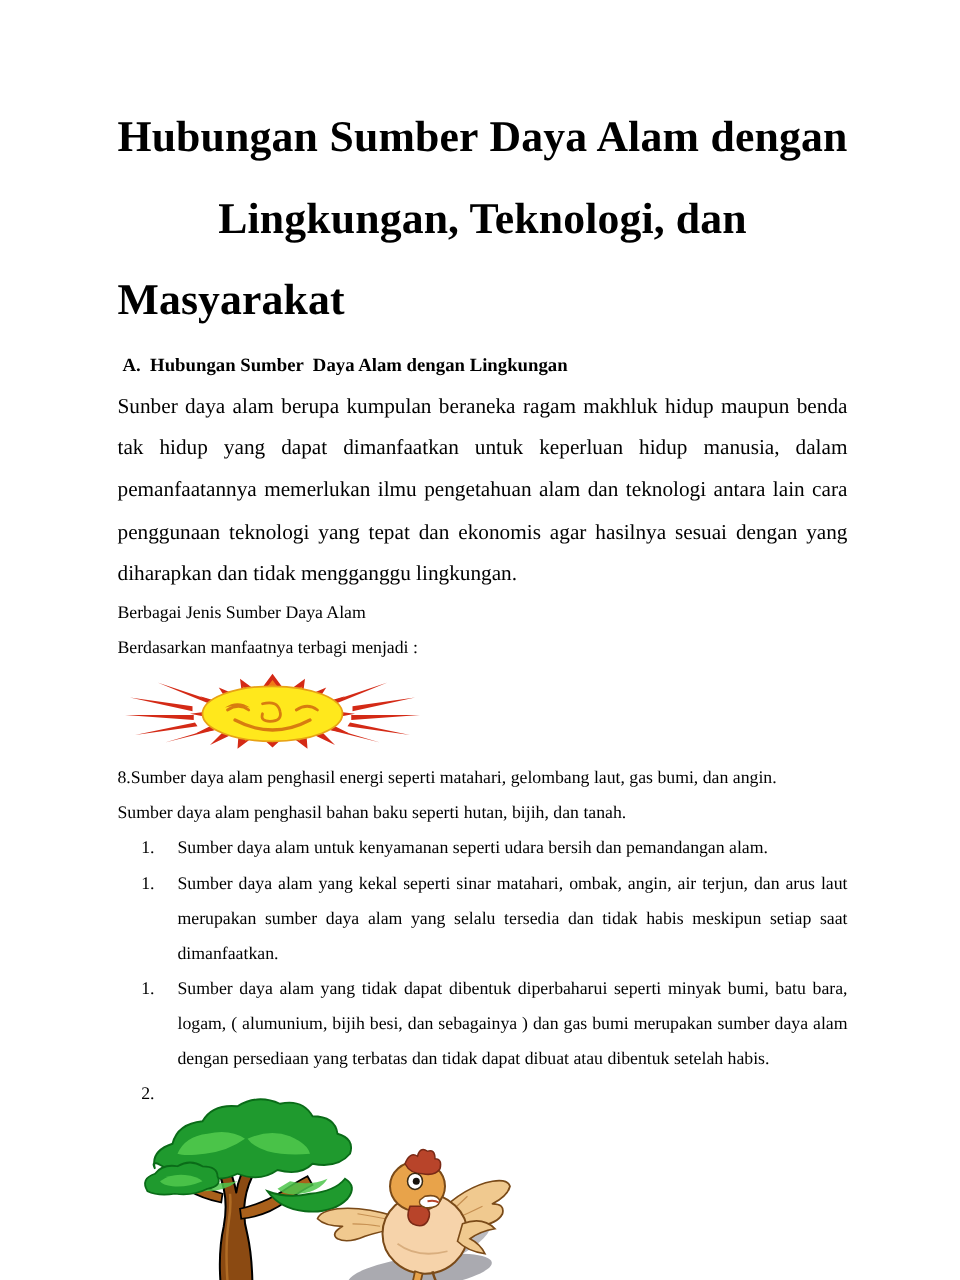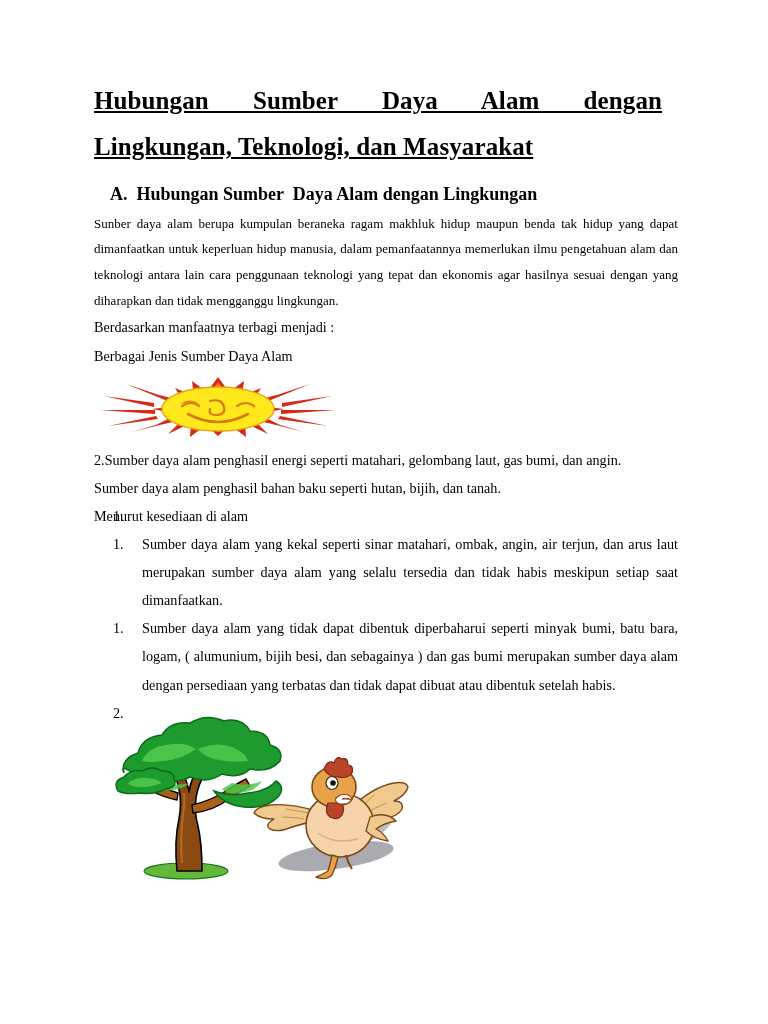--- a/index.html
+++ b/index.html
@@ -25,47 +25,46 @@
   }
   .content {
     position: absolute;
     left: 94px;
     top: 78px;
     width: 584px;
   }
 
   
   .doc-title {
-    font-size: 25px;
+    font-size: 35px;
     font-weight: bold;
     line-height: 1.85;
     text-align: justify;
     text-align-last: justify;
-    margin: 0 16px 0 0;
+    margin: 0 0 0 0;
     letter-spacing: 0.1px;
-    text-decoration: underline;
   }
   .doc-title .line2 {
     display: block;
-    text-align: right;
+    text-align: center;
     text-align-last: left;
   }
 
   
   .section-heading {
-    font-size: 18px;
+    font-size: 15px;
     font-weight: bold;
-    margin: 10px 0 0 16px;
+    margin: 10px 0 0 4px;
     line-height: 1.5;
     white-space: pre;
   }
 
   
   .para {
-    font-size: 13px;
+    font-size: 17px;
     line-height: 1.98;
     text-align: justify;
     margin: 3px 0 0 0;
   }
   .para-tight {
     font-size: 14.2px;
     line-height: 1.98;
     margin: 0;
     text-align: left;
   }
@@ -118,22 +117,22 @@
 
     <h1 class="doc-title">
       <span>Hubungan Sumber Daya Alam dengan</span>
       <span class="line2">Lingkungan, Teknologi, dan Masyarakat</span>
     </h1>
 
     <div class="section-heading">A.  Hubungan Sumber  Daya Alam dengan Lingkungan</div>
 
     <p class="para">Sunber daya alam berupa kumpulan beraneka ragam makhluk hidup maupun benda tak hidup yang dapat dimanfaatkan untuk keperluan hidup manusia, dalam pemanfaatannya memerlukan ilmu pengetahuan alam dan teknologi antara lain cara penggunaan teknologi yang tepat dan ekonomis agar hasilnya sesuai dengan yang diharapkan dan tidak mengganggu lingkungan.</p>
 
+    <p class="para-tight">Berbagai Jenis Sumber Daya Alam</p>
     <p class="para-tight">Berdasarkan manfaatnya terbagi menjadi :</p>
-    <p class="para-tight">Berbagai Jenis Sumber Daya Alam</p>
 
     <div class="art-sun">
       <svg width="240" height="62" viewBox="0 0 240 62" xmlns="http://www.w3.org/2000/svg">
 
         <g fill="#d42a16">
           <polygon points="120,1 131,16 146,5 144,20 163,12 154,26 178,19 162,30 186,33 160,38 182,49 156,44 170,58 147,47 148,61 132,49 120,60 108,49 92,61 93,47 70,58 84,44 58,49 80,38 54,33 78,30 62,19 86,26 77,12 96,20 94,5 109,16"></polygon>
         </g>
 
         <g fill="#d42a16">
           <polygon points="56,27 6,20 56,31"></polygon>
@@ -157,30 +156,30 @@
         <path d="M82 28 q10 -7 20 0 q-10 -3 -20 0 z" fill="#d87c10"></path>
         <path d="M84 30 q9 -6 17 0" stroke="#d87c10" stroke-width="2.2" fill="none" stroke-linecap="round"></path>
         <path d="M139 30 q9 -6 17 0" stroke="#d87c10" stroke-width="2.2" fill="none" stroke-linecap="round"></path>
 
         <path d="M112 25 q12 -3 14 6 q2 8 -8 8 q-8 0 -6 -6" stroke="#d87c10" stroke-width="2.2" fill="none" stroke-linecap="round"></path>
 
         <path d="M90 38 q30 16 60 0" stroke="#d87c10" stroke-width="2.6" fill="none" stroke-linecap="round"></path>
       </svg>
     </div>
 
-    <p class="para-tight">2.Sumber daya alam penghasil energi seperti matahari, gelombang laut, gas bumi, dan angin.</p>
+    <p class="para-tight">8.Sumber daya alam penghasil energi seperti matahari, gelombang laut, gas bumi, dan angin.</p>
     <p class="para-tight">Sumber daya alam penghasil bahan baku seperti hutan, bijih, dan tanah.</p>
 
     <ol class="numlist">
       <li class="nojust">
         <span class="marker">1.</span>
+        <span>Sumber daya alam untuk kenyamanan seperti udara bersih dan pemandangan alam.</span>
       </li>
     </ol>
 
-    <p class="para-tight">Menurut kesediaan di alam</p>
 
     <ol class="numlist">
       <li>
         <span class="marker">1.</span>
         <span>Sumber daya alam yang kekal seperti sinar matahari, ombak, angin, air terjun, dan arus laut merupakan sumber daya alam yang selalu tersedia dan tidak habis meskipun setiap saat dimanfaatkan.</span>
       </li>
       <li>
         <span class="marker">1.</span>
         <span>Sumber daya alam yang tidak dapat dibentuk diperbaharui seperti minyak bumi, batu bara, logam, ( alumunium, bijih besi, dan sebagainya ) dan gas bumi merupakan sumber daya alam dengan persediaan yang terbatas dan tidak dapat dibuat atau dibentuk setelah habis.</span>
       </li>

